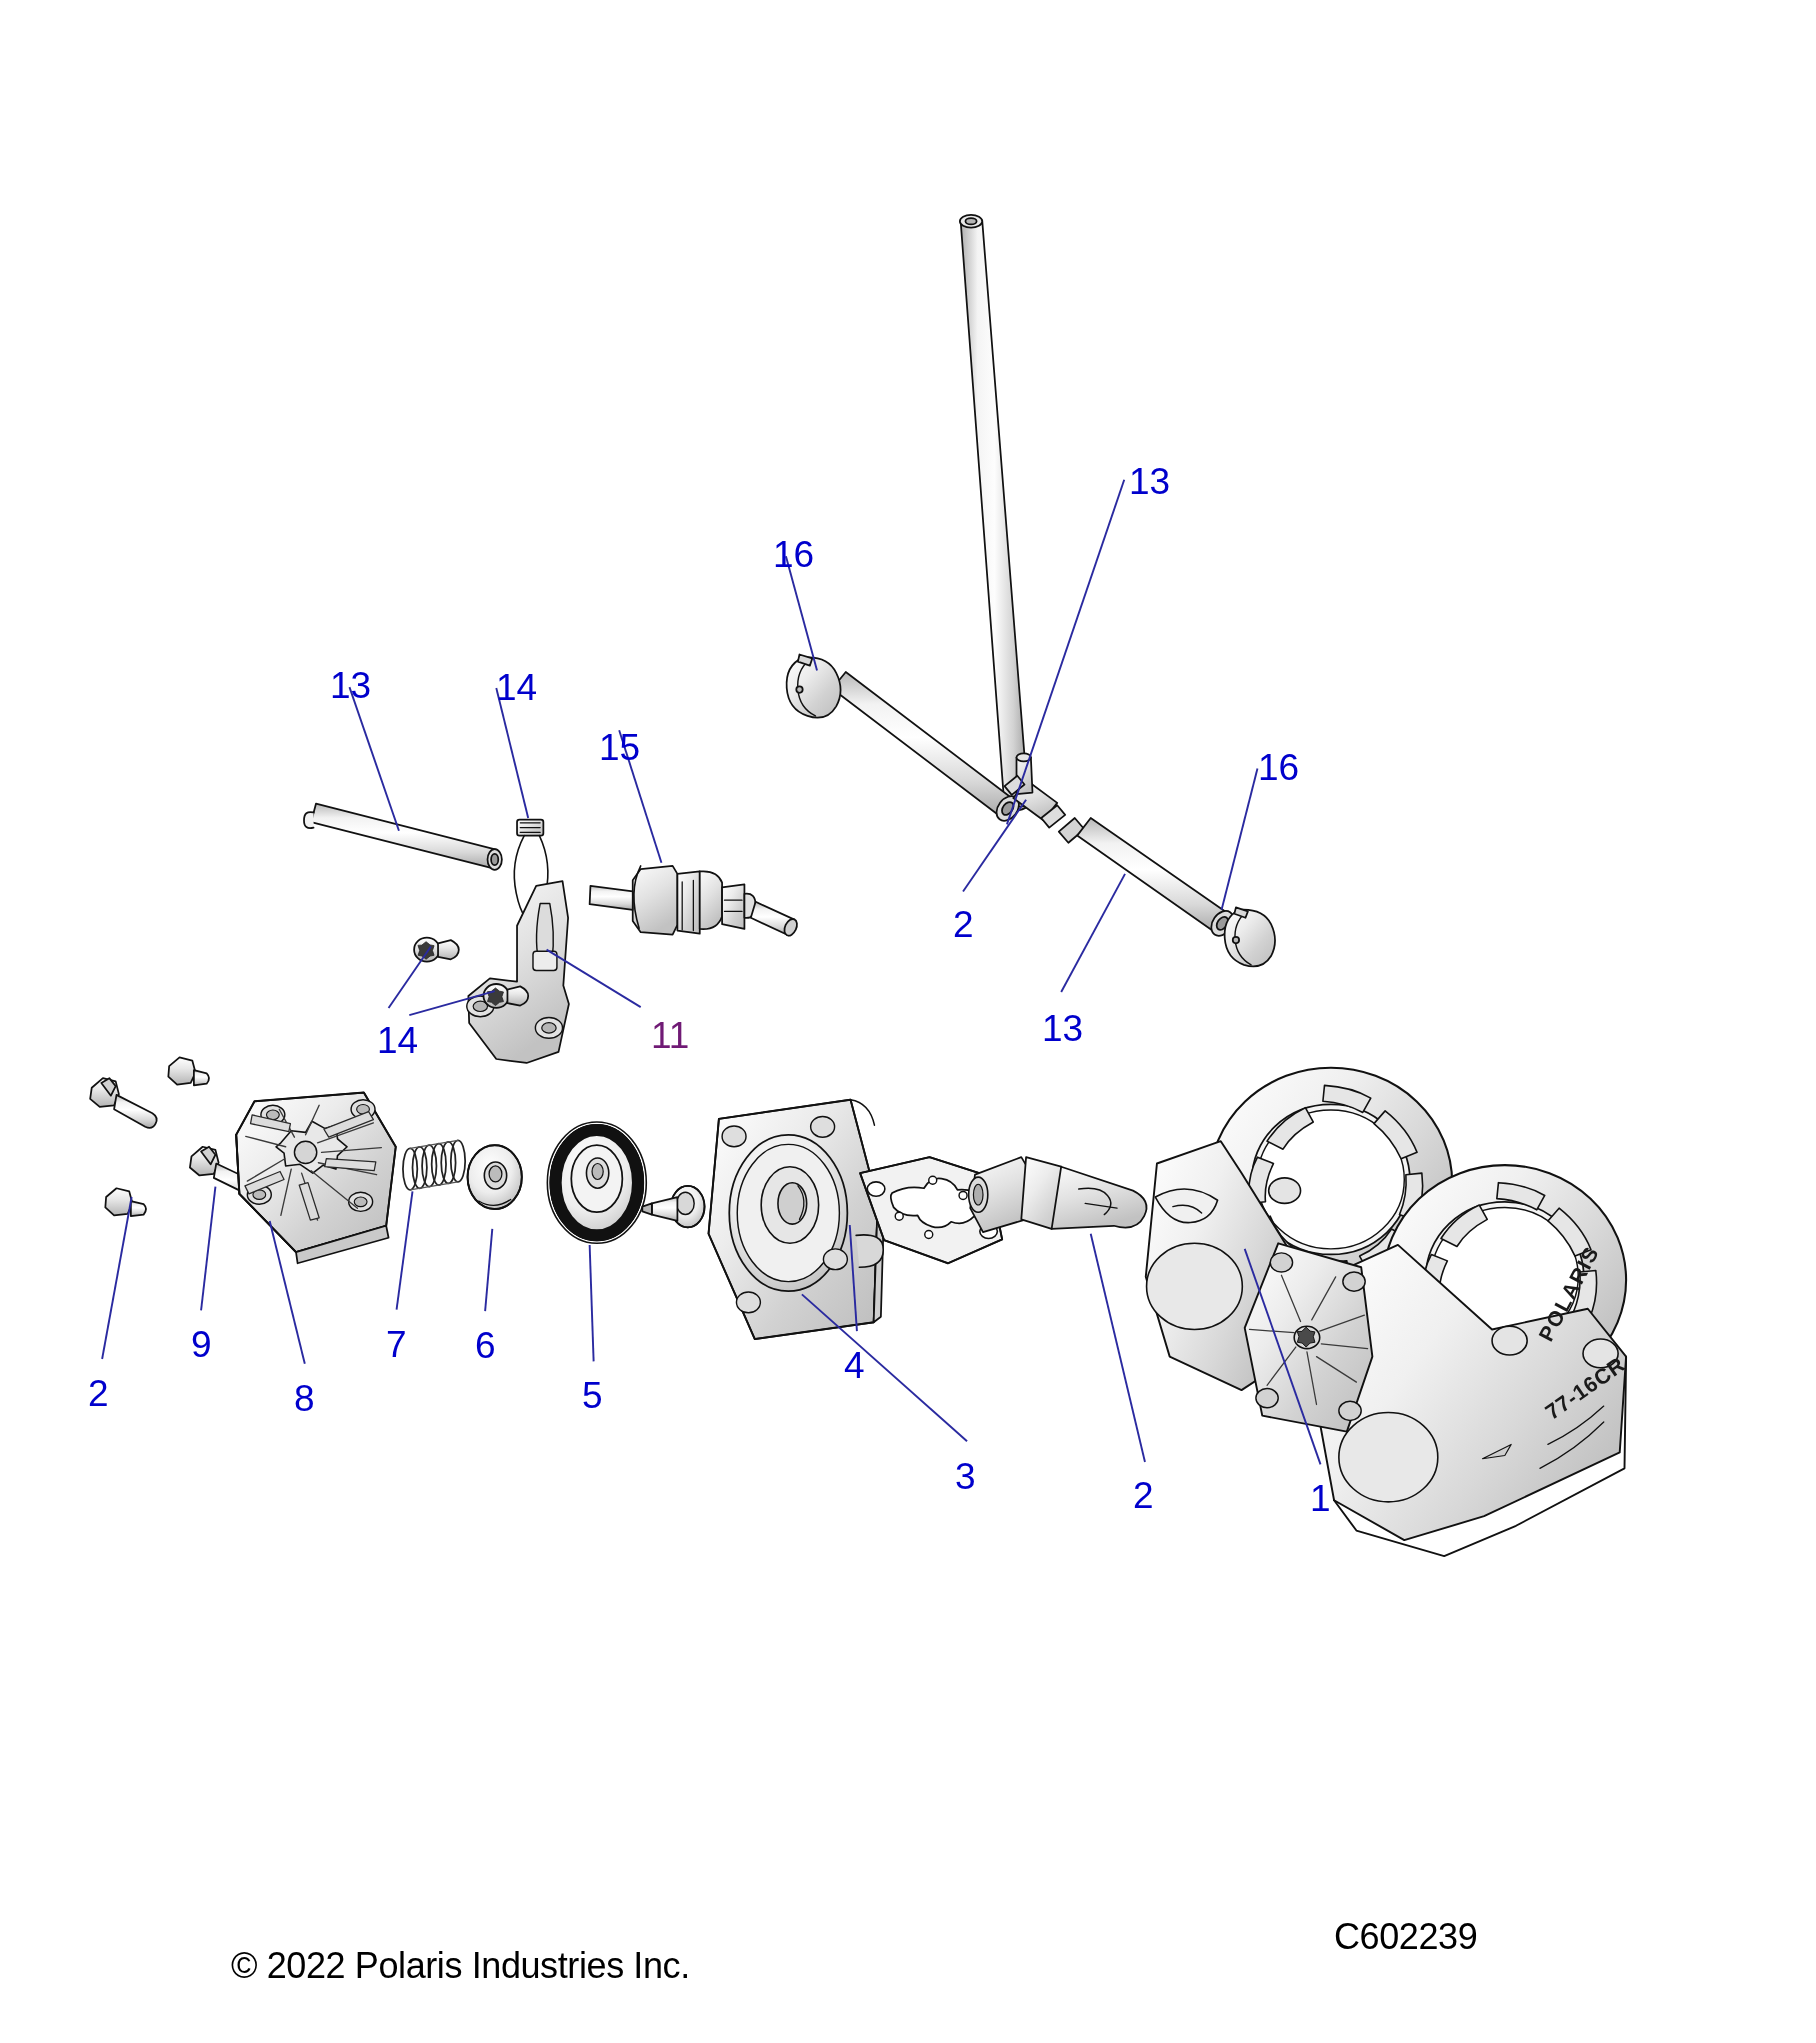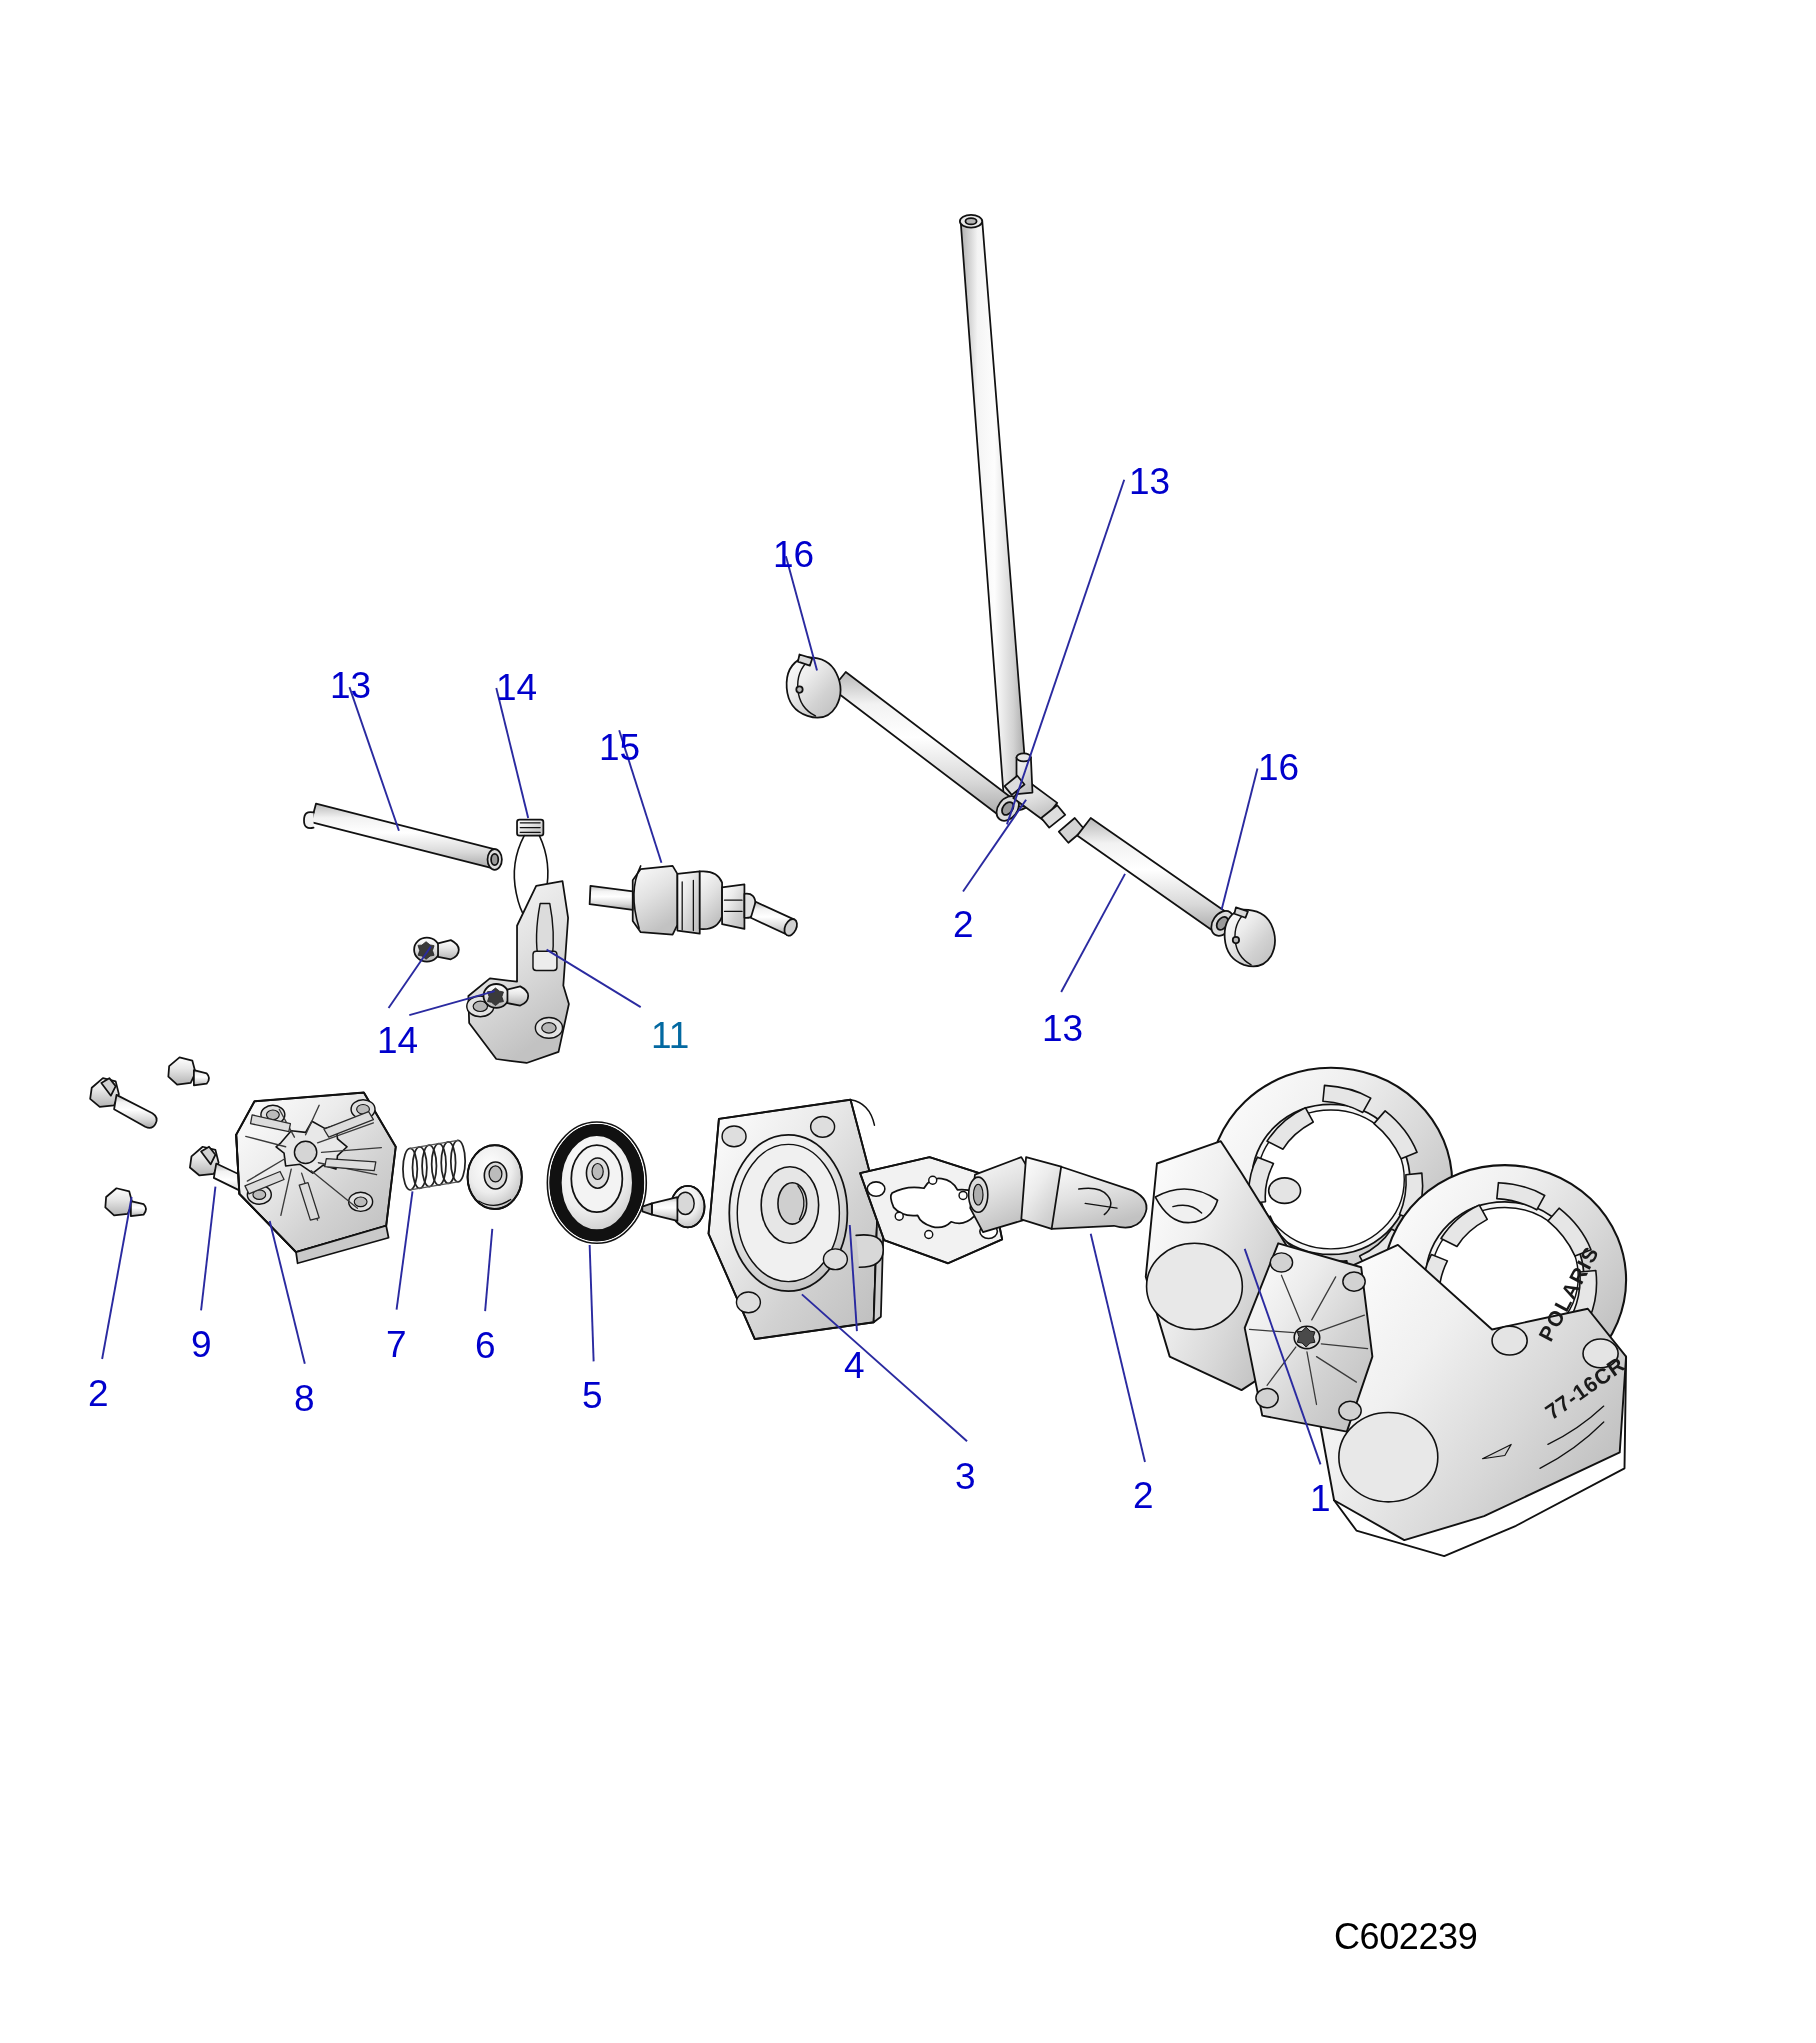--- a/index.html
+++ b/index.html
@@ -417,28 +417,29 @@
       <div class="callout" style="left: 1310px; top: 1480px; color: rgb(0, 0, 204);">1</div>
       <div class="callout" style="left: 1133px; top: 1477px; color: rgb(0, 0, 204);">2</div>
       <div class="callout" style="left: 955px; top: 1458px; color: rgb(0, 0, 204);">3</div>
       <div class="callout" style="left: 844px; top: 1347px; color: rgb(0, 0, 204);">4</div>
       <div class="callout" style="left: 582px; top: 1377px; color: rgb(0, 0, 204);">5</div>
       <div class="callout" style="left: 475px; top: 1327px; color: rgb(0, 0, 204);">6</div>
       <div class="callout" style="left: 386px; top: 1326px; color: rgb(0, 0, 204);">7</div>
       <div class="callout" style="left: 294px; top: 1380px; color: rgb(0, 0, 204);">8</div>
       <div class="callout" style="left: 191px; top: 1326px; color: rgb(0, 0, 204);">9</div>
       <div class="callout" style="left: 88px; top: 1375px; color: rgb(0, 0, 204);">2</div>
-      <div class="callout" style="left: 651px; top: 1017px; color: #0369a1;">11</div>
+      <div class="callout" style="left: 651px; top: 1017px; color: #701a75;">11</div>
       <div class="callout" style="left: 377px; top: 1022px; color: rgb(0, 0, 204);">14</div>
       <div class="callout" style="left: 330px; top: 667px; color: rgb(0, 0, 204);">13</div>
       <div class="callout" style="left: 496px; top: 669px; color: rgb(0, 0, 204);">14</div>
       <div class="callout" style="left: 599px; top: 713px; color: rgb(0, 0, 204); margin-top: 16px;">15</div>
       <div class="callout" style="left: 773px; top: 536px; color: rgb(0, 0, 204);">16</div>
       <div class="callout" style="left: 1129px; top: 463px; color: rgb(0, 0, 204);">13</div>
       <div class="callout" style="left: 1258px; top: 749px; color: rgb(0, 0, 204);">16</div>
       <div class="callout" style="left: 953px; top: 906px; color: rgb(0, 0, 204);">2</div>
       <div class="callout" style="left: 1042px; top: 1010px; color: rgb(0, 0, 204);">13</div>
     </div>
 
+  <div class="footer-text" id="copyright">© 2022 Polaris Industries Inc.</div>
   <div class="footer-text" id="drawing-no">C602239</div>
 
 </div>
 
 
 </body></html>

